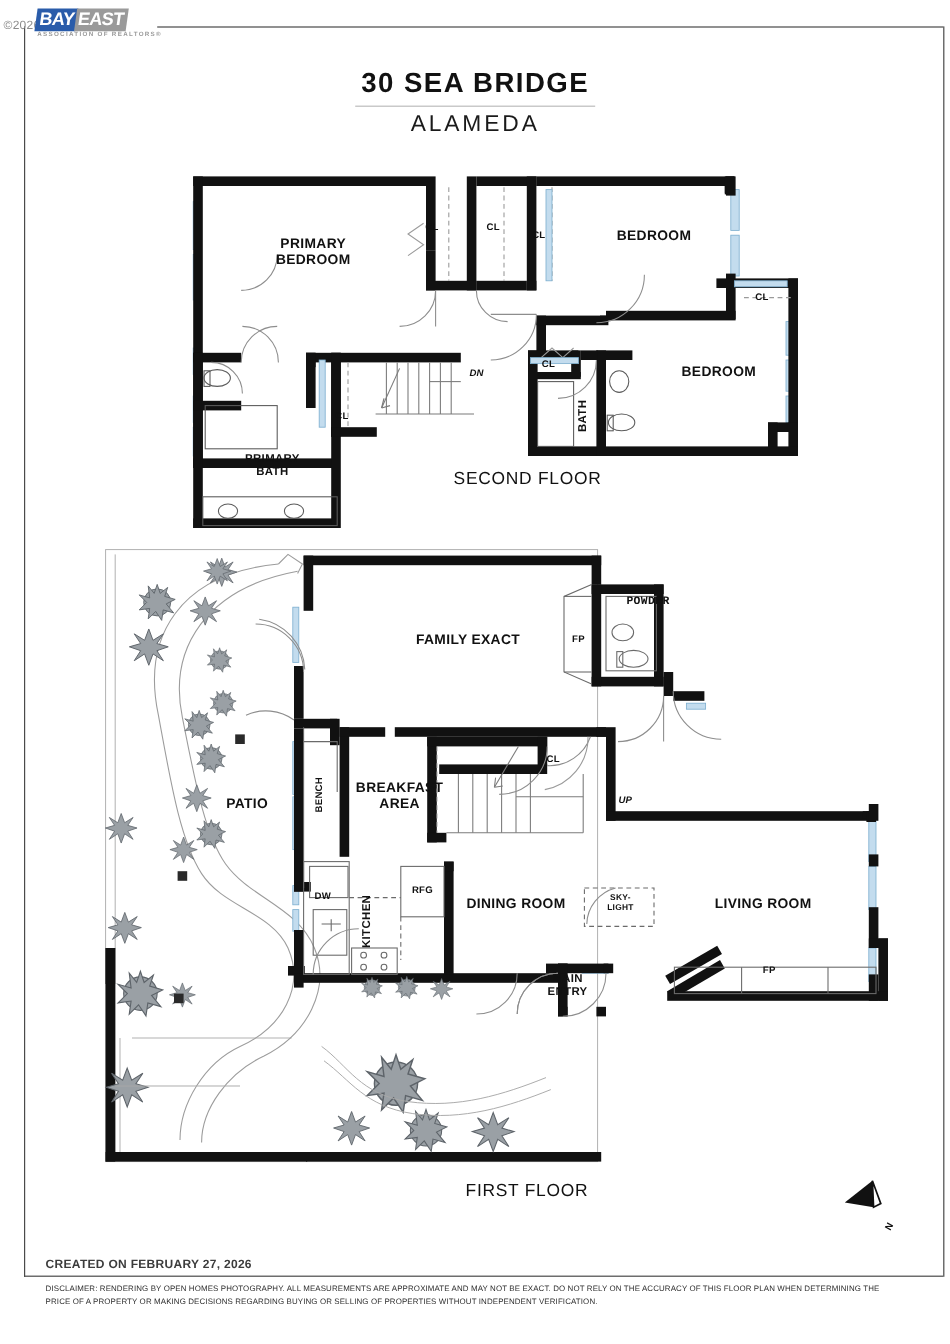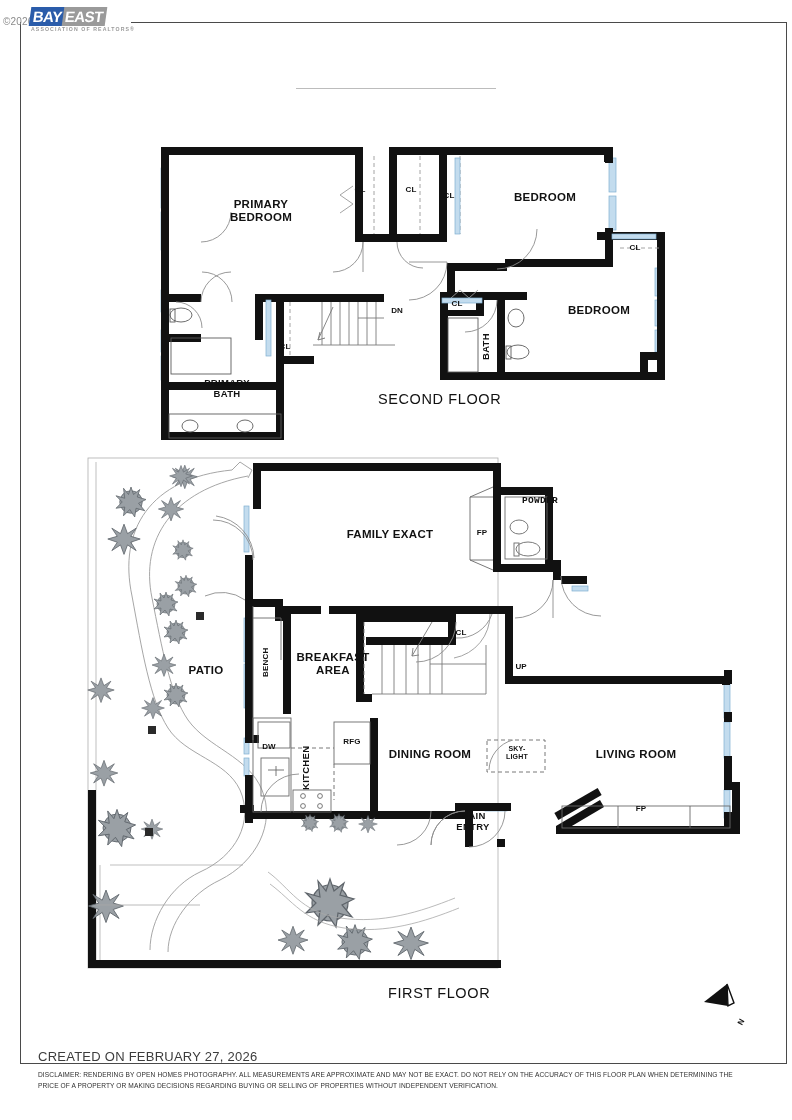--- a/index.html
+++ b/index.html
@@ -62,29 +62,30 @@
   .floor-label.second{left:378px;top:391px;}
   .floor-label.first{left:388px;top:985px;}
 
   
   .rl{position:absolute;font-weight:bold;text-align:center;line-height:1.12;white-space:pre-line;}
   .rl.big{font-size:11.5px;letter-spacing:.3px;}
   .rl.med{font-size:9.5px;letter-spacing:.3px;}
   .rl.sm{font-size:8px;letter-spacing:.2px;}
   .rl.xs{font-size:7px;letter-spacing:.2px;}
   .rl.vert{writing-mode:vertical-rl;transform:rotate(180deg);}
-  .rl.ital{font-weight:bold;font-size:8px;}
+  .rl.ital{font-style:italic;font-weight:bold;font-size:8px;}
 
   
   svg.plan{position:absolute;left:0;top:0;}
 
   
   .created{
-    position:absolute;left:38px;top:1049px;font-size:13px;color:#3c3c3c;
+    position:absolute;left:38px;top:1049px;font-size:10px;color:#3c3c3c;
     letter-spacing:.25px;
+    font-weight:bold;
   }
   .disclaimer{
     position:absolute;left:38px;top:1069px;width:712px;font-size:6.6px;
     color:#2e2e2e;line-height:1.72;letter-spacing:.1px;
   }
 </style>
 </head>
 <body>
 
 <div id="page">
@@ -96,21 +97,23 @@
 
   <div class="copyright">©2026</div>
   <div class="logo">
     <div class="bar">
       <span class="bay">BAY</span>
         <span class="east">EAST</span>
     </div>
     <div class="assoc">ASSOCIATION OF REALTORS®</div>
   </div>
 
+  <div class="title">30 SEA BRIDGE</div>
   <div class="title-rule"></div>
+  <div class="subtitle">ALAMEDA</div>
 
   <svg class="plan" width="792" height="1120" viewBox="0 0 792 1120">
     <defs>
       <g id="plant-a">
         <path d="M0,-11 L2.6,-4 L9,-8 L5,-2 L12,0 L5,2.4 L9,8.6 L2.6,4.4 L0,11.4 L-2.6,4.4 L-9,8.6 L-5,2.4 L-12,0 L-5,-2 L-9,-8 L-2.6,-4 Z"></path>
       </g>
       <g id="plant-b">
         <circle r="9"></circle>
         <path d="M0,-12 L2,-6 L7,-10 L5,-4 L12,-2 L6,1 L11,7 L4,5 L3,12 L-1,6 L-6,11 L-5,4 L-12,5 L-7,0 L-12,-5 L-5,-3 L-6,-11 L-2,-6 Z"></path>
       </g>

